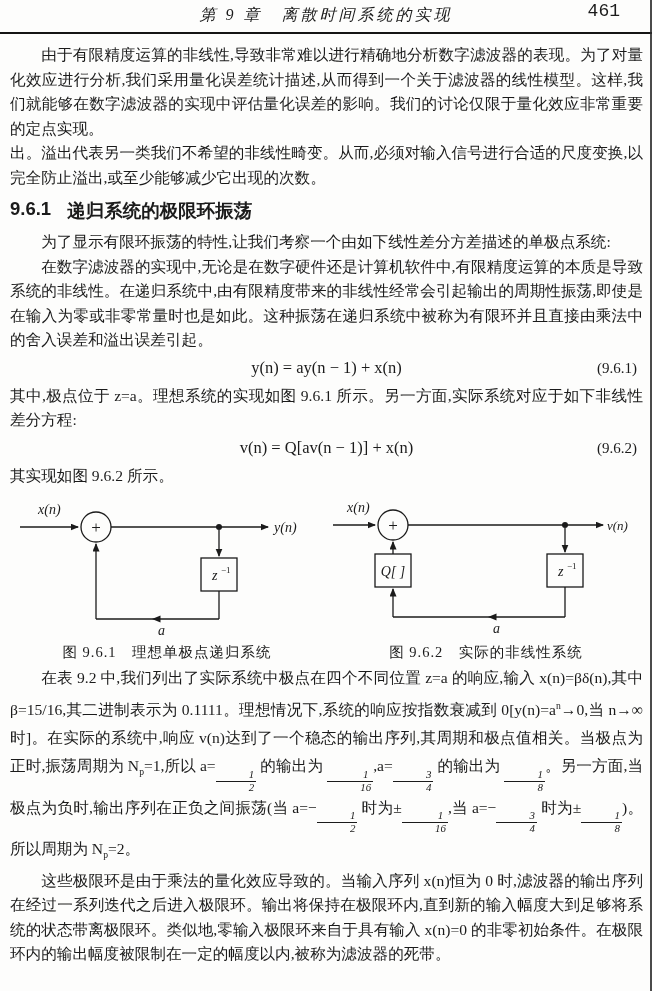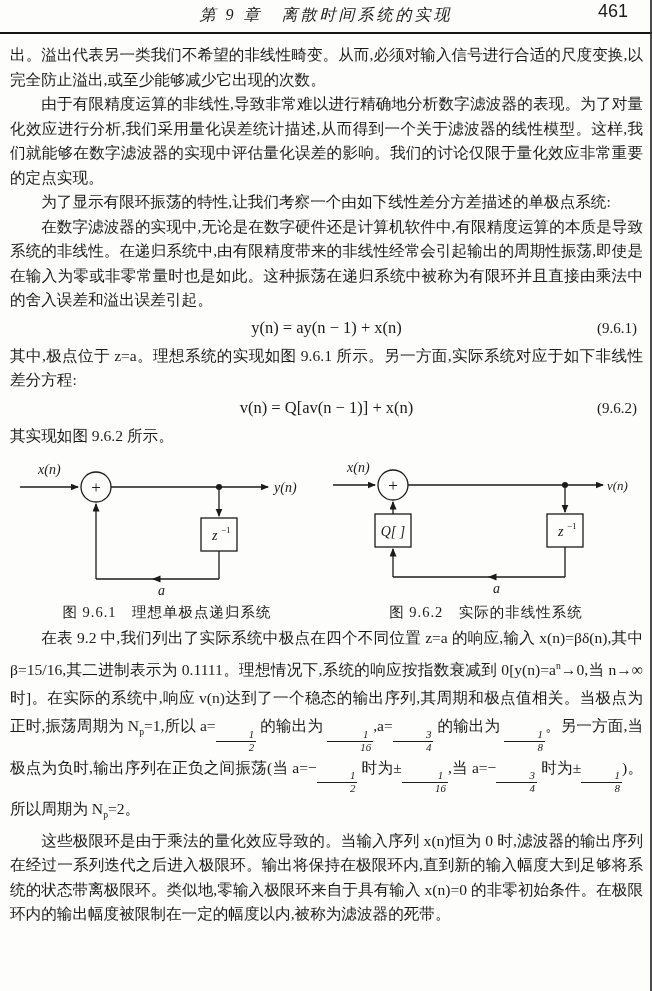--- a/index.html
+++ b/index.html
@@ -6,22 +6,22 @@
   .page {
     position:relative; width:652px; height:991px; margin:0 auto;
     background:#fdfdfc; color:#1b1b1b; overflow:hidden;
     font-family:"Liberation Serif","DejaVu Serif",serif;
   }
   .edge-artifact { position:absolute; top:0; right:0; width:2px; height:100%;
     background:#2b2b2b; opacity:.85; }
   .header { position:relative; height:22px; padding-top:5px; }
   .chapter { position:absolute; left:0; right:0; text-align:center;
     font-size:16px; font-style:italic; letter-spacing:3px; }
-  .pagenum { position:absolute; right:24px; top:1px; font-size:18px;
-    font-family:Liberation Sans, sans-serif;text-align:center; }
+  .pagenum { position:absolute; right:32px; top:1px; font-size:18px;
+    font-family:Liberation Mono, monospace;text-align:center; }
   .rule { height:2px; background:#141414; margin-top:5px; }
   .body { padding:9px 9px 0 10px; }
   p.para { margin:0; font-size:15.6px; line-height:24.5px; text-align:justify; }
   p.indent { text-indent:2em; }
   p.tall { line-height:28px; }
   h2.section { font-family:"Liberation Sans","DejaVu Sans",sans-serif;
     font-weight:700; font-size:18.5px; margin:8px 0 7px 0; display:flex; gap:16px; }
   .equation { position:relative; margin:2px 0 3px 0; text-align:center;
     font-size:16.5px; line-height:26px; }
   .eq-body { }
@@ -47,23 +47,27 @@
   <div class="edge-artifact"></div>
 
   <div class="header">
     <div class="chapter">第 9 章　离散时间系统的实现</div>
     <div class="pagenum">461</div>
   </div>
   <div class="rule"></div>
 
   <div class="body">
 
+    <p class="para indent">由于有限精度运算的非线性,导致非常难以进行精确地分析数字滤波器的表现。为了对量化效应进行分析,我们采用量化误差统计描述,从而得到一个关于滤波器的线性模型。这样,我们就能够在数字滤波器的实现中评估量化误差的影响。我们的讨论仅限于量化效应非常重要的定点实现。</p>
     <p class="para">出。溢出代表另一类我们不希望的非线性畸变。从而,必须对输入信号进行合适的尺度变换,以完全防止溢出,或至少能够减少它出现的次数。</p>
-    <p class="para indent">由于有限精度运算的非线性,导致非常难以进行精确地分析数字滤波器的表现。为了对量化效应进行分析,我们采用量化误差统计描述,从而得到一个关于滤波器的线性模型。这样,我们就能够在数字滤波器的实现中评估量化误差的影响。我们的讨论仅限于量化效应非常重要的定点实现。</p>
 
+    <h2 class="section">
+      <span>9.6.1</span>
+      <span>递归系统的极限环振荡</span>
+    </h2>
 
     <p class="para indent">为了显示有限环振荡的特性,让我们考察一个由如下线性差分方差描述的单极点系统:</p>
     <p class="para indent">在数字滤波器的实现中,无论是在数字硬件还是计算机软件中,有限精度运算的本质是导致系统的非线性。在递归系统中,由有限精度带来的非线性经常会引起输出的周期性振荡,即使是在输入为零或非零常量时也是如此。这种振荡在递归系统中被称为有限环并且直接由乘法中的舍入误差和溢出误差引起。</p>
 
     <div class="equation">
       <span class="eq-body">y(n) = ay(n − 1) + x(n)</span>
       <span class="eq-num">(9.6.1)</span>
     </div>
 
     <p class="para">其中,极点位于 z=a。理想系统的实现如图 9.6.1 所示。另一方面,实际系统对应于如下非线性差分方程:</p>

